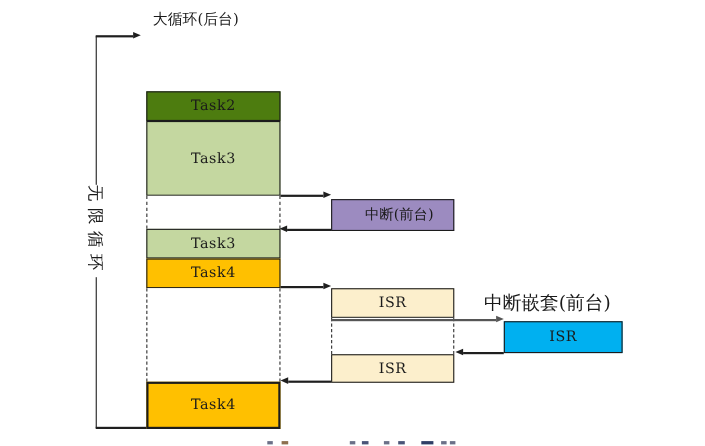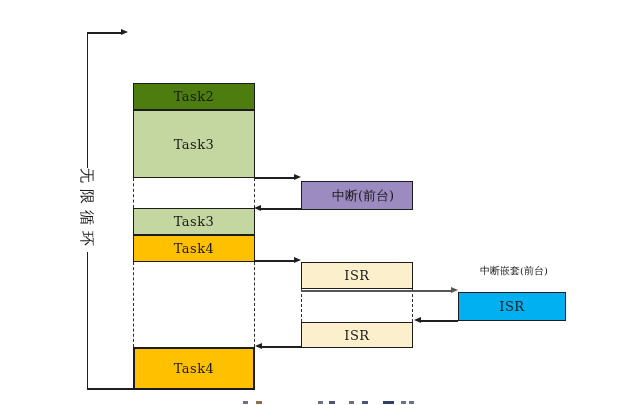--- a/index.html
+++ b/index.html
@@ -25,22 +25,22 @@
     border-left:7px solid #1f1f1f;}
   .arr-l{position:absolute;width:0;height:0;
     border-top:3.5px solid transparent;border-bottom:3.5px solid transparent;
     border-right:7px solid #1f1f1f;}
   .arr-r.gray{background:none;border-left-color:#565656;}
   .title-main{
     position:absolute;left:120px;top:9px;width:116px;text-align:center;
     font-size:13.5px;white-space:nowrap;
   }
   .title-nested{
-    position:absolute;left:440px;top:264px;width:148px;text-align:center;
-    font-size:10px;white-space:nowrap;
+    position:absolute;left:440px;top:264px;width:148px;text-align:left;
+    font-size:17px;white-space:nowrap;
   }
   .loop-label{
     position:absolute;left:36px;top:201px;width:101px;height:18px;
     text-align:center;font-size:15px;letter-spacing:6px;line-height:18px;
     transform:rotate(90deg);white-space:nowrap;
   }
   
   .seg{left:133px;width:122px;}
   .task1{top:33px;height:50px;background:#E7B1AE;}
   .task2{top:83px;height:27px;background:#4d7c0f;}
@@ -58,20 +58,21 @@
   .isrblue{left:458px;top:292px;width:108px;height:29px;background:#00B0F0;}
   
   .caption-marks{position:absolute;left:243px;top:401px;width:180px;height:3px;}
   .caption-marks span{position:absolute;top:0;height:2.5px;background:#6b7088;}
 </style>
 </head>
 <body>
 
 <div class="canvas">
 
+  <div class="title-main">大循环(后台)</div>
   <div class="title-nested">中断嵌套(前台)</div>
 
   <div class="hline" style="left:87px;top:32px;width:34px;"></div>
   <div class="arr-r" style="left:121px;top:29px;"></div>
   <div class="vline" style="left:86.5px;top:33px;height:135px;"></div>
   <div class="loop-label">无限循环</div>
   <div class="vline" style="left:86.5px;top:252px;height:137px;"></div>
   <div class="hline" style="left:87px;top:388px;width:47px;"></div>
 
   <div class="box seg task2">

